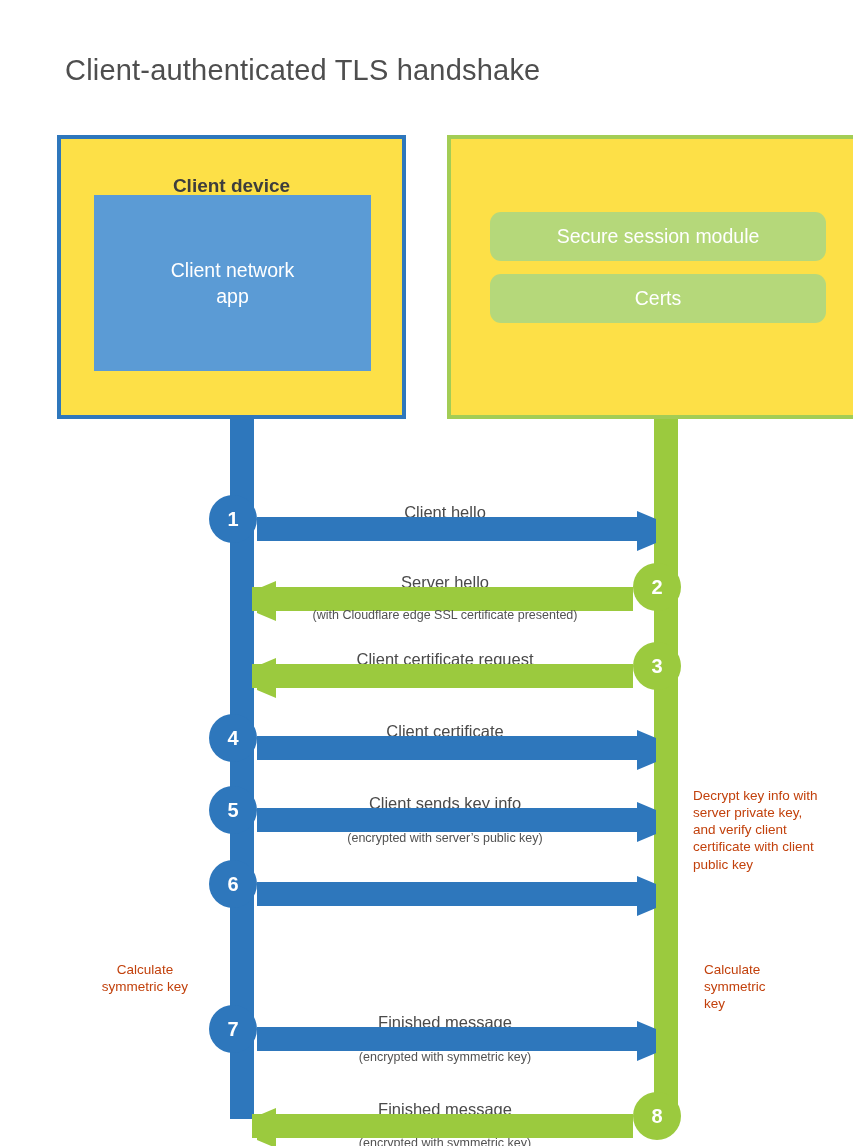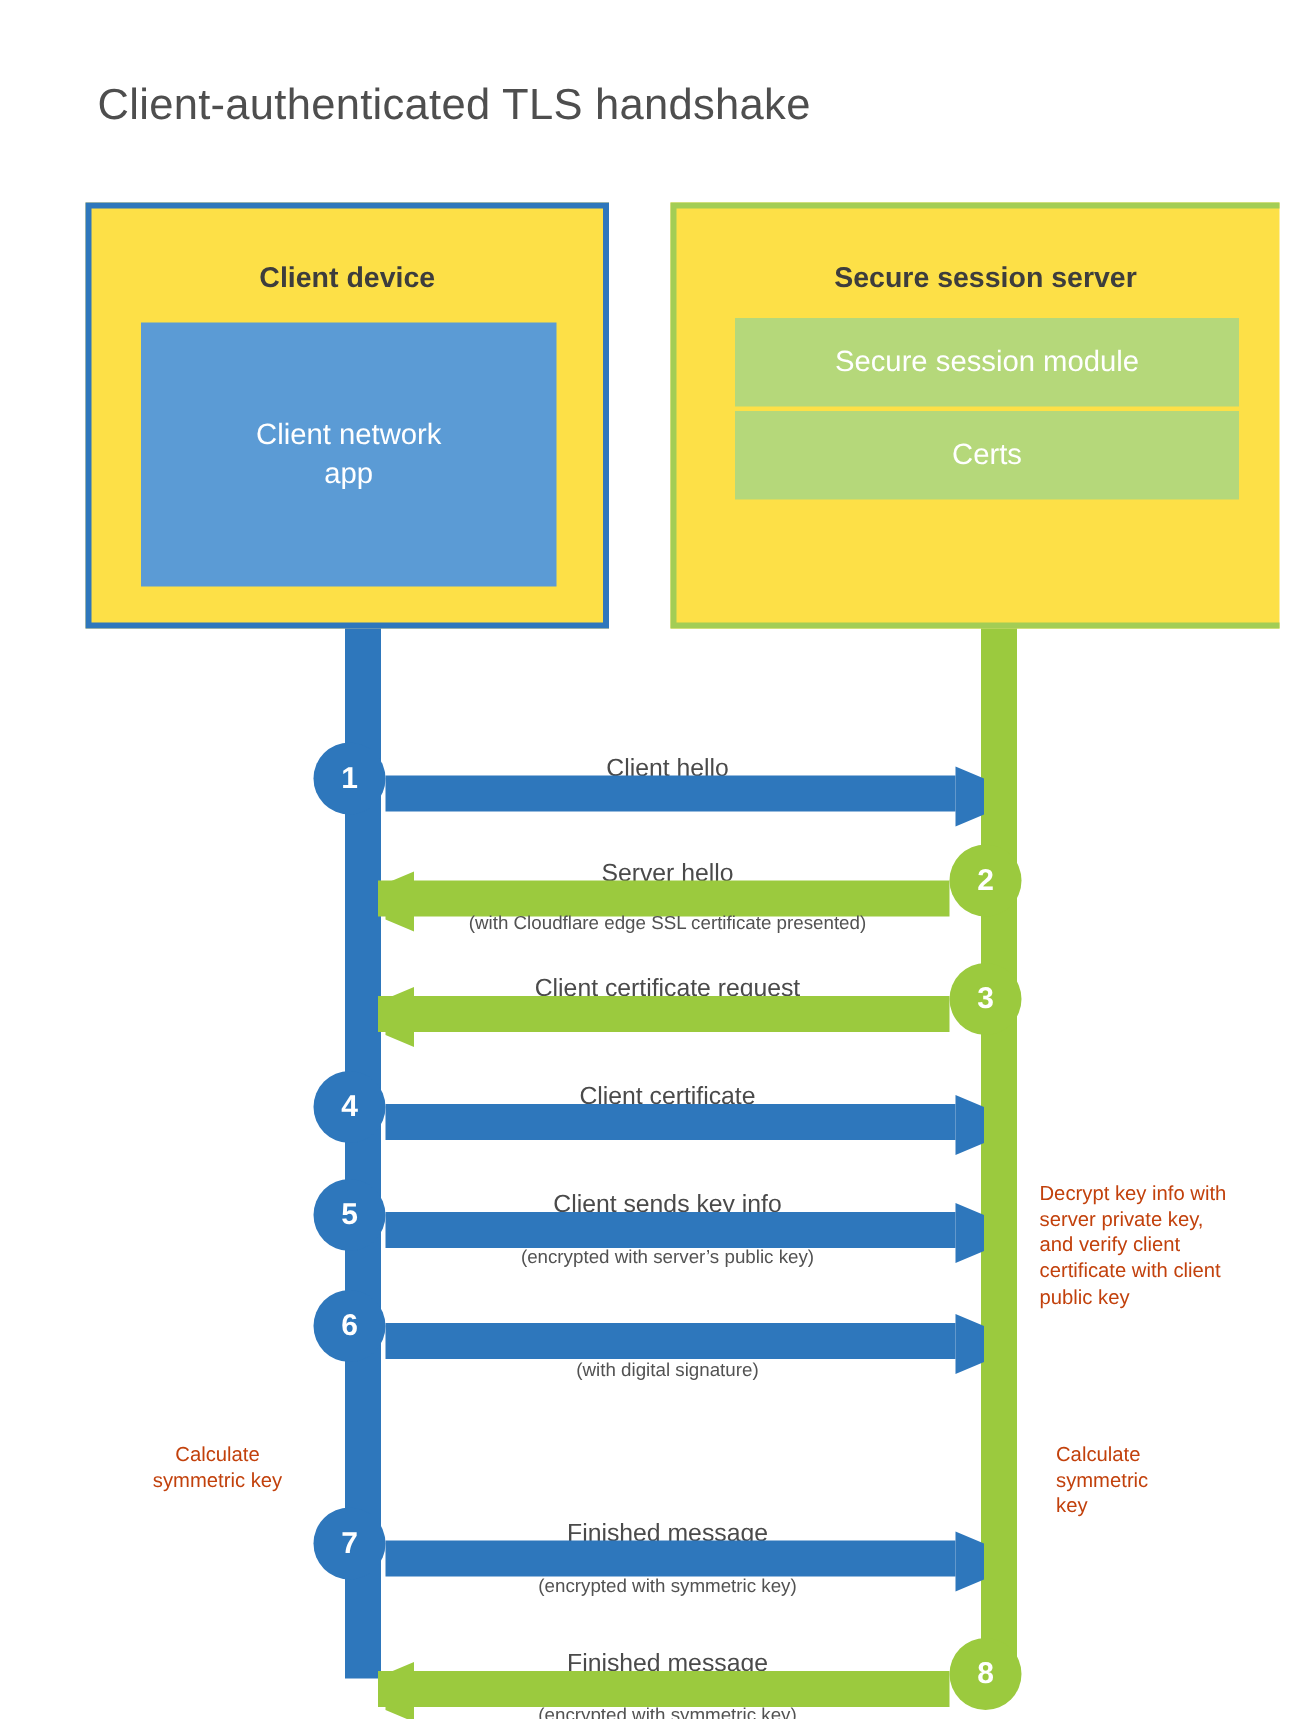--- a/index.html
+++ b/index.html
@@ -8,27 +8,27 @@
 
   .title { position:absolute; left:29px; top:18px; font-size:29px; font-weight:300;
            color:#4e4e4e; letter-spacing:0.2px; }
 
   
   .devbox { position:absolute; top:111px; height:284px; background:#fde047; }
   .client-box { left:33px; width:349px; border:4px solid #2e77bc; }
   .server-box { left:423px; width:420px; border:4px solid #a3cd55; }
   .box-title { position:absolute; left:0; top:24px; width:100%; text-align:center;
                font-size:19px; font-weight:700; color:#3d3d3d; }
-  .client-app { position:absolute; left:33px; top:76px; width:277px; height:176px;
+  .client-app { position:absolute; left:33px; top:56px; width:277px; height:176px;
                 background:#5b9bd5; display:flex; align-items:center; justify-content:center; }
   .client-app span { color:#fff; font-size:19.5px; line-height:1.35; text-align:center;
                      max-width:150px; }
-  .srv-bar { position:absolute; left:39px; width:336px; height:59px; background:#b5d87a;
+  .srv-bar { position:absolute; left:39px; width:336px; height:49px; background:#b5d87a;
              display:flex; align-items:center; justify-content:center;
-             color:#fff; font-size:19.5px; }
+             color:#fff; font-size:19.5px;border-radius:11px; }
   .srv-bar.b1 { top:73px; } .srv-bar.b2 { top:135px; } .srv-bar.b3 { top:196px; }
 
   
   .lifeline { position:absolute; top:395px; width:5px; }
   .line-client { left:206px; height:700px; background:#2e77bc; }
   .line-server { left:630px; height:699px; background:#9bca3e; }
 
   
   .circle { position:absolute; width:48px; height:48px; border-radius:50%;
             display:flex; align-items:center; justify-content:center;
@@ -81,21 +81,20 @@
   <div class="title">Client-authenticated TLS handshake</div>
 
   <div class="devbox client-box">
     <div class="box-title">Client device</div>
     <div class="client-app">
       <span>Client network app</span>
     </div>
   </div>
 
   <div class="devbox server-box">
-    <div class="box-title">Secure session server</div>
     <div class="srv-bar b1">Secure session module</div>
     <div class="srv-bar b2">Certs</div>
   </div>
 
   <div class="lifeline line-client"></div>
   <div class="lifeline line-server"></div>
 
   <div class="alabel lb1">Client hello</div>
   <div class="aline blue l1"></div>
   <div class="tri right t1"></div>
@@ -118,21 +117,20 @@
   <div class="circle blue c4">4</div>
 
   <div class="alabel lb5">Client sends key info</div>
   <div class="aline blue l5"></div>
   <div class="tri right t5"></div>
   <div class="asub sb5">(encrypted with server’s public key)</div>
   <div class="circle blue c5">5</div>
 
   <div class="aline blue l6"></div>
   <div class="tri right t6"></div>
-  <div class="asub sb6">(with digital signature)</div>
   <div class="circle blue c6">6</div>
 
   <div class="alabel lb7">Finished message</div>
   <div class="aline blue l7"></div>
   <div class="tri right t7"></div>
   <div class="asub sb7">(encrypted with symmetric key)</div>
   <div class="circle blue c7">7</div>
 
   <div class="alabel lb8">Finished message</div>
   <div class="aline green l8"></div>

